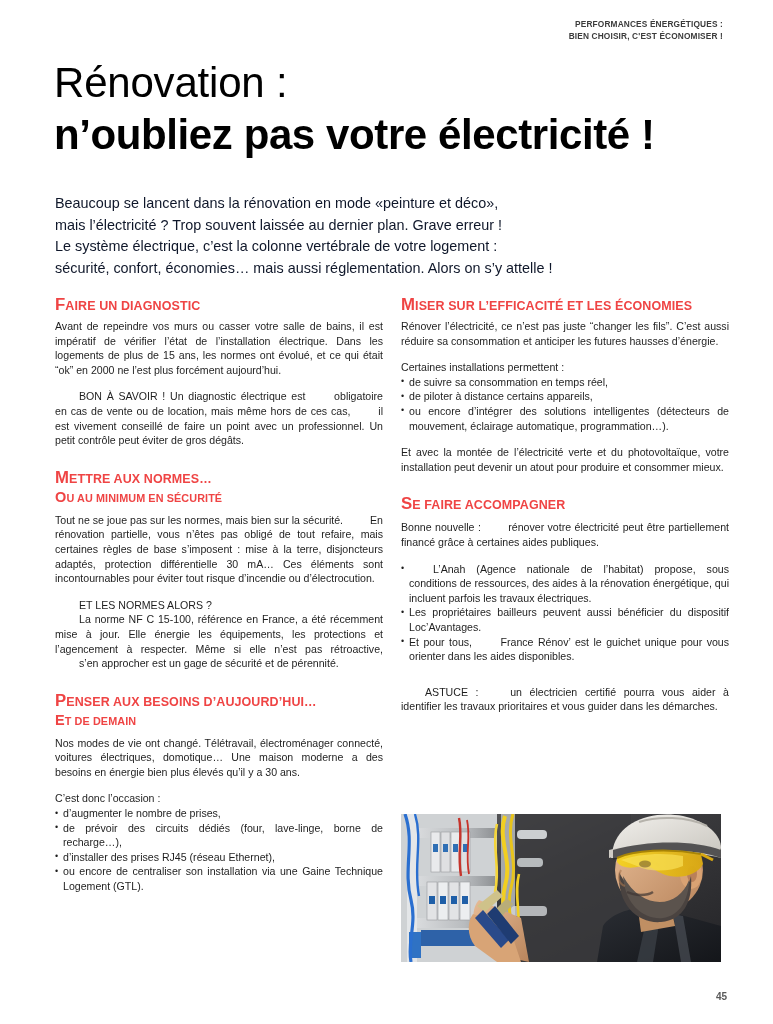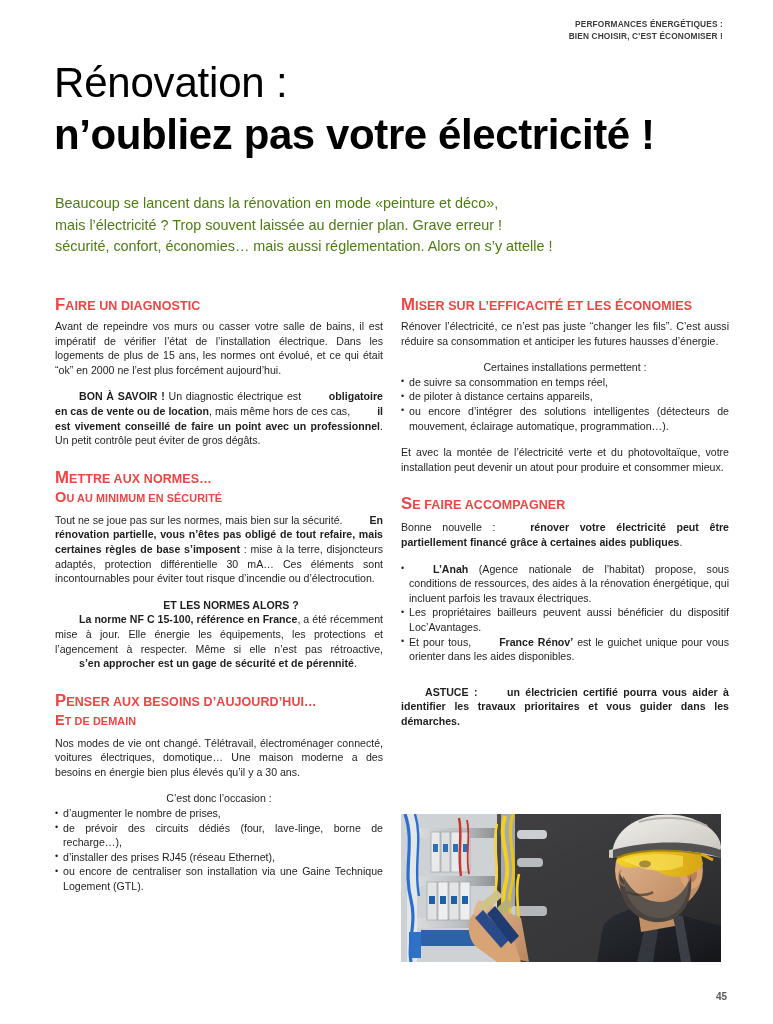--- a/index.html
+++ b/index.html
@@ -59,21 +59,21 @@
   }
 
   
   .intro {
     position: absolute;
     left: 55px;
     top: 193px;
     width: 690px;
     font-size: 14.4px;
     line-height: 21.5px;
-    color: #4d7c0f;
+    color: #0f172a;
   }
   .intro div { white-space: nowrap; }
 
   
   .col {
     position: absolute;
     top: 296px;
     width: 328px;
     font-size: 10.6px;
     line-height: 14.6px;
@@ -94,25 +94,25 @@
   }
   h2.sec .sc { font-size: 12.3px; }
   h2.sec.two-line { margin-bottom: 6px; }
   h2.sec .l2 { display: block; }
 
   p.body {
     margin: 0 0 12px 0;
     text-align: justify;
   }
   p.body.tight { margin-bottom: 0; }
-  p.nojust { text-align: center; }
+  p.nojust { text-align: left; }
 
   .spacer-s { height: 9px; }
 
-  b, strong { font-weight: bold; padding-left: 24px; }
+  b, strong { font-weight: normal; padding-left: 24px; }
 
   ul.bullets {
     list-style: none;
     margin: 0 0 12px 0;
     padding: 0;
   }
   ul.bullets li {
     position: relative;
     padding-left: 8px;
     margin-bottom: 0px;
@@ -159,20 +159,21 @@
   </div>
 
   <div class="title-block">
     <div class="title-line1">Rénovation :</div>
     <div class="title-line2">n’oubliez pas votre électricité !</div>
   </div>
 
   <div class="intro">
     <div>Beaucoup se lancent dans la rénovation en mode «peinture et déco»,</div>
     <div>mais l’électricité ? Trop souvent laissée au dernier plan. Grave erreur !</div>
+    <div>Le système électrique, c’est la colonne vertébrale de votre logement :</div>
     <div>sécurité, confort, économies… mais aussi réglementation. Alors on s’y attelle !</div>
   </div>
 
   <div class="col col-left">
 
     <h2 class="sec">
       <span><span style="font-size: 1.18em;">F</span><span style="font-size: 0.88em;">AIRE UN DIAGNOSTIC</span></span>
     </h2>
 
     <p class="body">Avant de repeindre vos murs ou casser votre salle de bains, il est impératif de vérifier l’état de l’installation électrique. Dans les logements de plus de 15 ans, les normes ont évolué, et ce qui était “ok” en 2000 ne l’est plus forcément aujourd’hui.</p>

